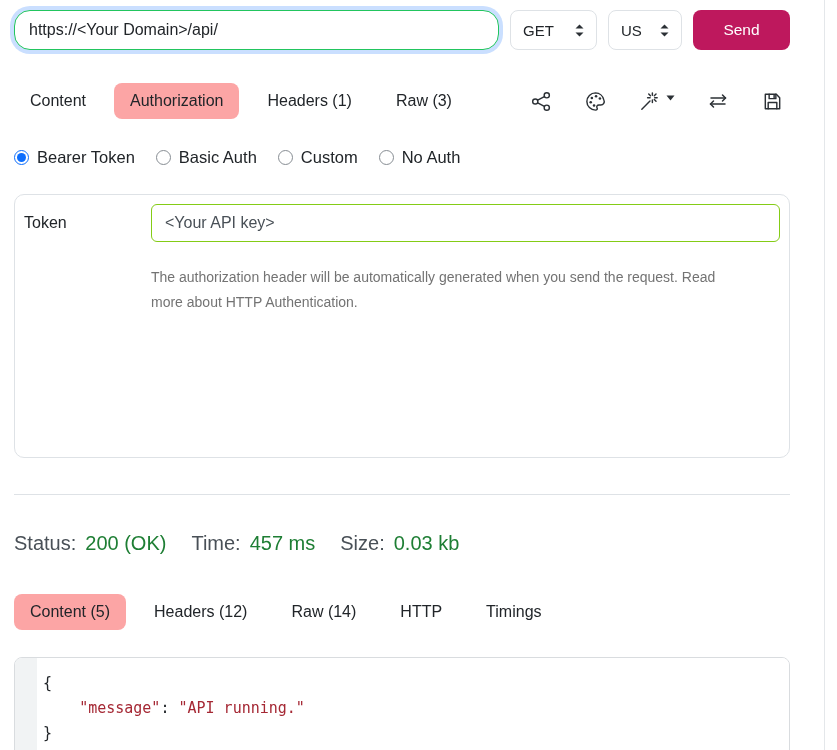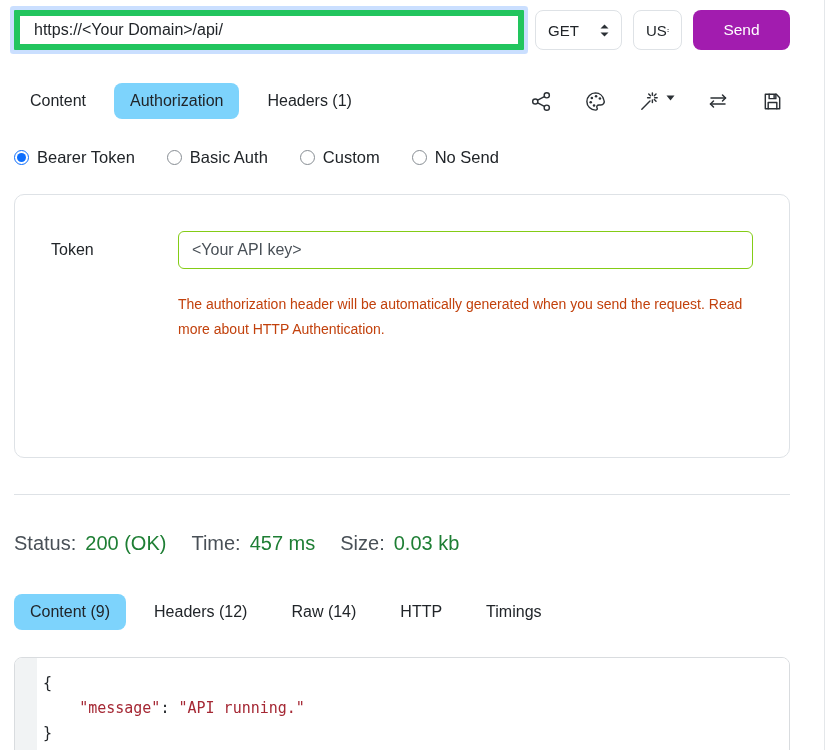--- a/index.html
+++ b/index.html
@@ -12,78 +12,78 @@
   }
   .right-edge {
     position: absolute; top: 0; right: 12px; width: 1px; height: 750px;
     background: #e4e7ea;
   }
   .page { width: 776px; margin-left: 14px; padding-top: 10px; }
 
   
   .url-row { display: flex; gap: 11px; align-items: stretch; height: 40px; }
   .url-input {
-    flex: 1; height: 40px; border: 6px solid #22c55e; border-radius: 1px;
+    flex: 1; height: 40px; border: 1px solid #22c55e; border-radius: 16px;
     box-shadow: 0 0 0 4px rgba(13,110,253,.22);
     padding: 0 14px; font-size: 16px; color: #212529; outline: none;
     font-family: "Liberation Sans", sans-serif;
   }
   .select-box {
     display: flex; align-items: center; justify-content: space-between;
     border: 1px solid #dee2e6; border-radius: 8px; background: #fff;
     padding: 0 12px; font-size: 15px; color: #212529; cursor: pointer;
   }
   .select-box.method { width: 87px; }
-  .select-box.region { width: 49px; }
+  .select-box.region { width: 74px; }
   .send-btn {
-    width: 97px; background: #a21caf; color: #fff; border: none;
+    width: 97px; background: #be185d; color: #fff; border: none;
     border-radius: 8px; font-size: 15.5px; cursor: pointer;
     font-family: "Liberation Sans", sans-serif;
   }
 
   
   .tabs-row { display: flex; align-items: center; margin-top: 33px; }
   .tab {
     padding: 9px 16px; font-size: 16px; border-radius: 8px; cursor: pointer;
     margin-right: 12px; white-space: nowrap; color: #212529;
   }
-  .tab.active { background: #7dd3fc; }
+  .tab.active { background: #fca5a5; }
 
   .toolbar { margin-left: auto; display: flex; align-items: center; gap: 31px; padding-right: 6px; }
   .icon-btn { display: inline-flex; align-items: center; cursor: pointer; }
   .icon-btn svg { display: block; }
   .caret { margin-left: 5px; margin-top: -6px; }
 
   
-  .auth-row { display: flex; align-items: center; gap: 32px; margin-top: 29px; font-size: 16.5px; }
+  .auth-row { display: flex; align-items: center; gap: 21px; margin-top: 29px; font-size: 16.5px; }
   .auth-opt { display: flex; align-items: center; gap: 8px; cursor: pointer; }
   .radio {
     width: 15px; height: 15px; border-radius: 50%;
     border: 1px solid #878d93; position: relative; background: #fff; flex: 0 0 auto;
   }
   .radio.selected { border-color: #0d6efd; }
   .radio.selected::after {
     content: ""; position: absolute; inset: 2px; border-radius: 50%; background: #0d6efd;
   }
 
   
   .card {
     margin-top: 27px; border: 1px solid #dee2e6; border-radius: 10px;
-    height: 264px; padding: 36px; background: #fff;
+    height: 264px; padding: 9px; background: #fff;
   }
   .token-row { display: flex; align-items: center; }
   .token-label { width: 127px; font-size: 16px; color: #212529; }
   .token-input {
     flex: 1; height: 38px; border: 1px solid #84cc16; border-radius: 6px;
     padding: 0 13px; font-size: 16px; color: #495057; outline: none;
     font-family: "Liberation Sans", sans-serif;
   }
   .help {
     margin-left: 127px; margin-top: 23px; font-size: 14px; line-height: 25px;
-    max-width: 586px; color: #c2410c;
+    max-width: 586px; color: #737373;
   }
 
   hr.divider { border: none; border-top: 1px solid #dee2e6; margin-top: 36px; }
 
   
   .status-row { margin-top: 37px; font-size: 20px; display: flex; align-items: baseline; }
   .s-label { color: #495057; }
   .s-value { color: #1e7e34; font-weight: 400; margin-left: 9px; }
   .s-gap { width: 25px; }
 
@@ -129,20 +129,21 @@
         <polygon class="icon-fill" points="0.5,8.5 4.5,12.5 8.5,8.5"></polygon>
       </svg>
     </div>
     <button class="send-btn">Send</button>
   </div>
 
   <div class="tabs-row">
     <div class="tab">Content</div>
     <div class="tab active">Authorization</div>
     <div class="tab">Headers (1)</div>
+    <div class="tab">Raw (3)</div>
 
     <div class="toolbar">
       <span class="icon-btn">
         <svg width="23" height="23" viewBox="0 0 24 24">
           <circle class="icon-stroke" cx="5.5" cy="12" r="2.7"></circle>
           <circle class="icon-stroke" cx="17.5" cy="5.5" r="2.7"></circle>
           <circle class="icon-stroke" cx="17.5" cy="18.5" r="2.7"></circle>
           <line class="icon-stroke" x1="8" y1="10.6" x2="15" y2="6.9"></line>
           <line class="icon-stroke" x1="8" y1="13.4" x2="15" y2="17.1"></line>
         </svg>
@@ -199,21 +200,21 @@
     <div class="auth-opt">
       <span class="radio"></span>
       <span>Basic Auth</span>
     </div>
     <div class="auth-opt">
       <span class="radio"></span>
       <span>Custom</span>
     </div>
     <div class="auth-opt">
       <span class="radio"></span>
-      <span>No Send</span>
+      <span>No Auth</span>
     </div>
   </div>
 
   <div class="card">
     <div class="token-row">
       <div class="token-label">Token</div>
       <input class="token-input" type="text" value="&lt;Your API key&gt;" style="">
     </div>
     <div class="help">The authorization header will be automatically generated when you send the request. Read more about HTTP Authentication.</div>
   </div>
@@ -225,21 +226,21 @@
     <span class="s-value">200 (OK)</span>
     <span class="s-gap"></span>
     <span class="s-label">Time:</span>
     <span class="s-value">457 ms</span>
     <span class="s-gap"></span>
     <span class="s-label">Size:</span>
     <span class="s-value">0.03 kb</span>
   </div>
 
   <div class="tabs-row bottom">
-    <div class="tab active">Content (9)</div>
+    <div class="tab active">Content (5)</div>
     <div class="tab">Headers (12)</div>
     <div class="tab">Raw (14)</div>
     <div class="tab">HTTP</div>
     <div class="tab">Timings</div>
   </div>
 
   <div class="code-block">
     <div class="gutter"></div>
     <pre class="json"><span>{</span>
 <span>    </span><span class="str">"message"</span><span>: </span><span class="str">"API running."</span>

